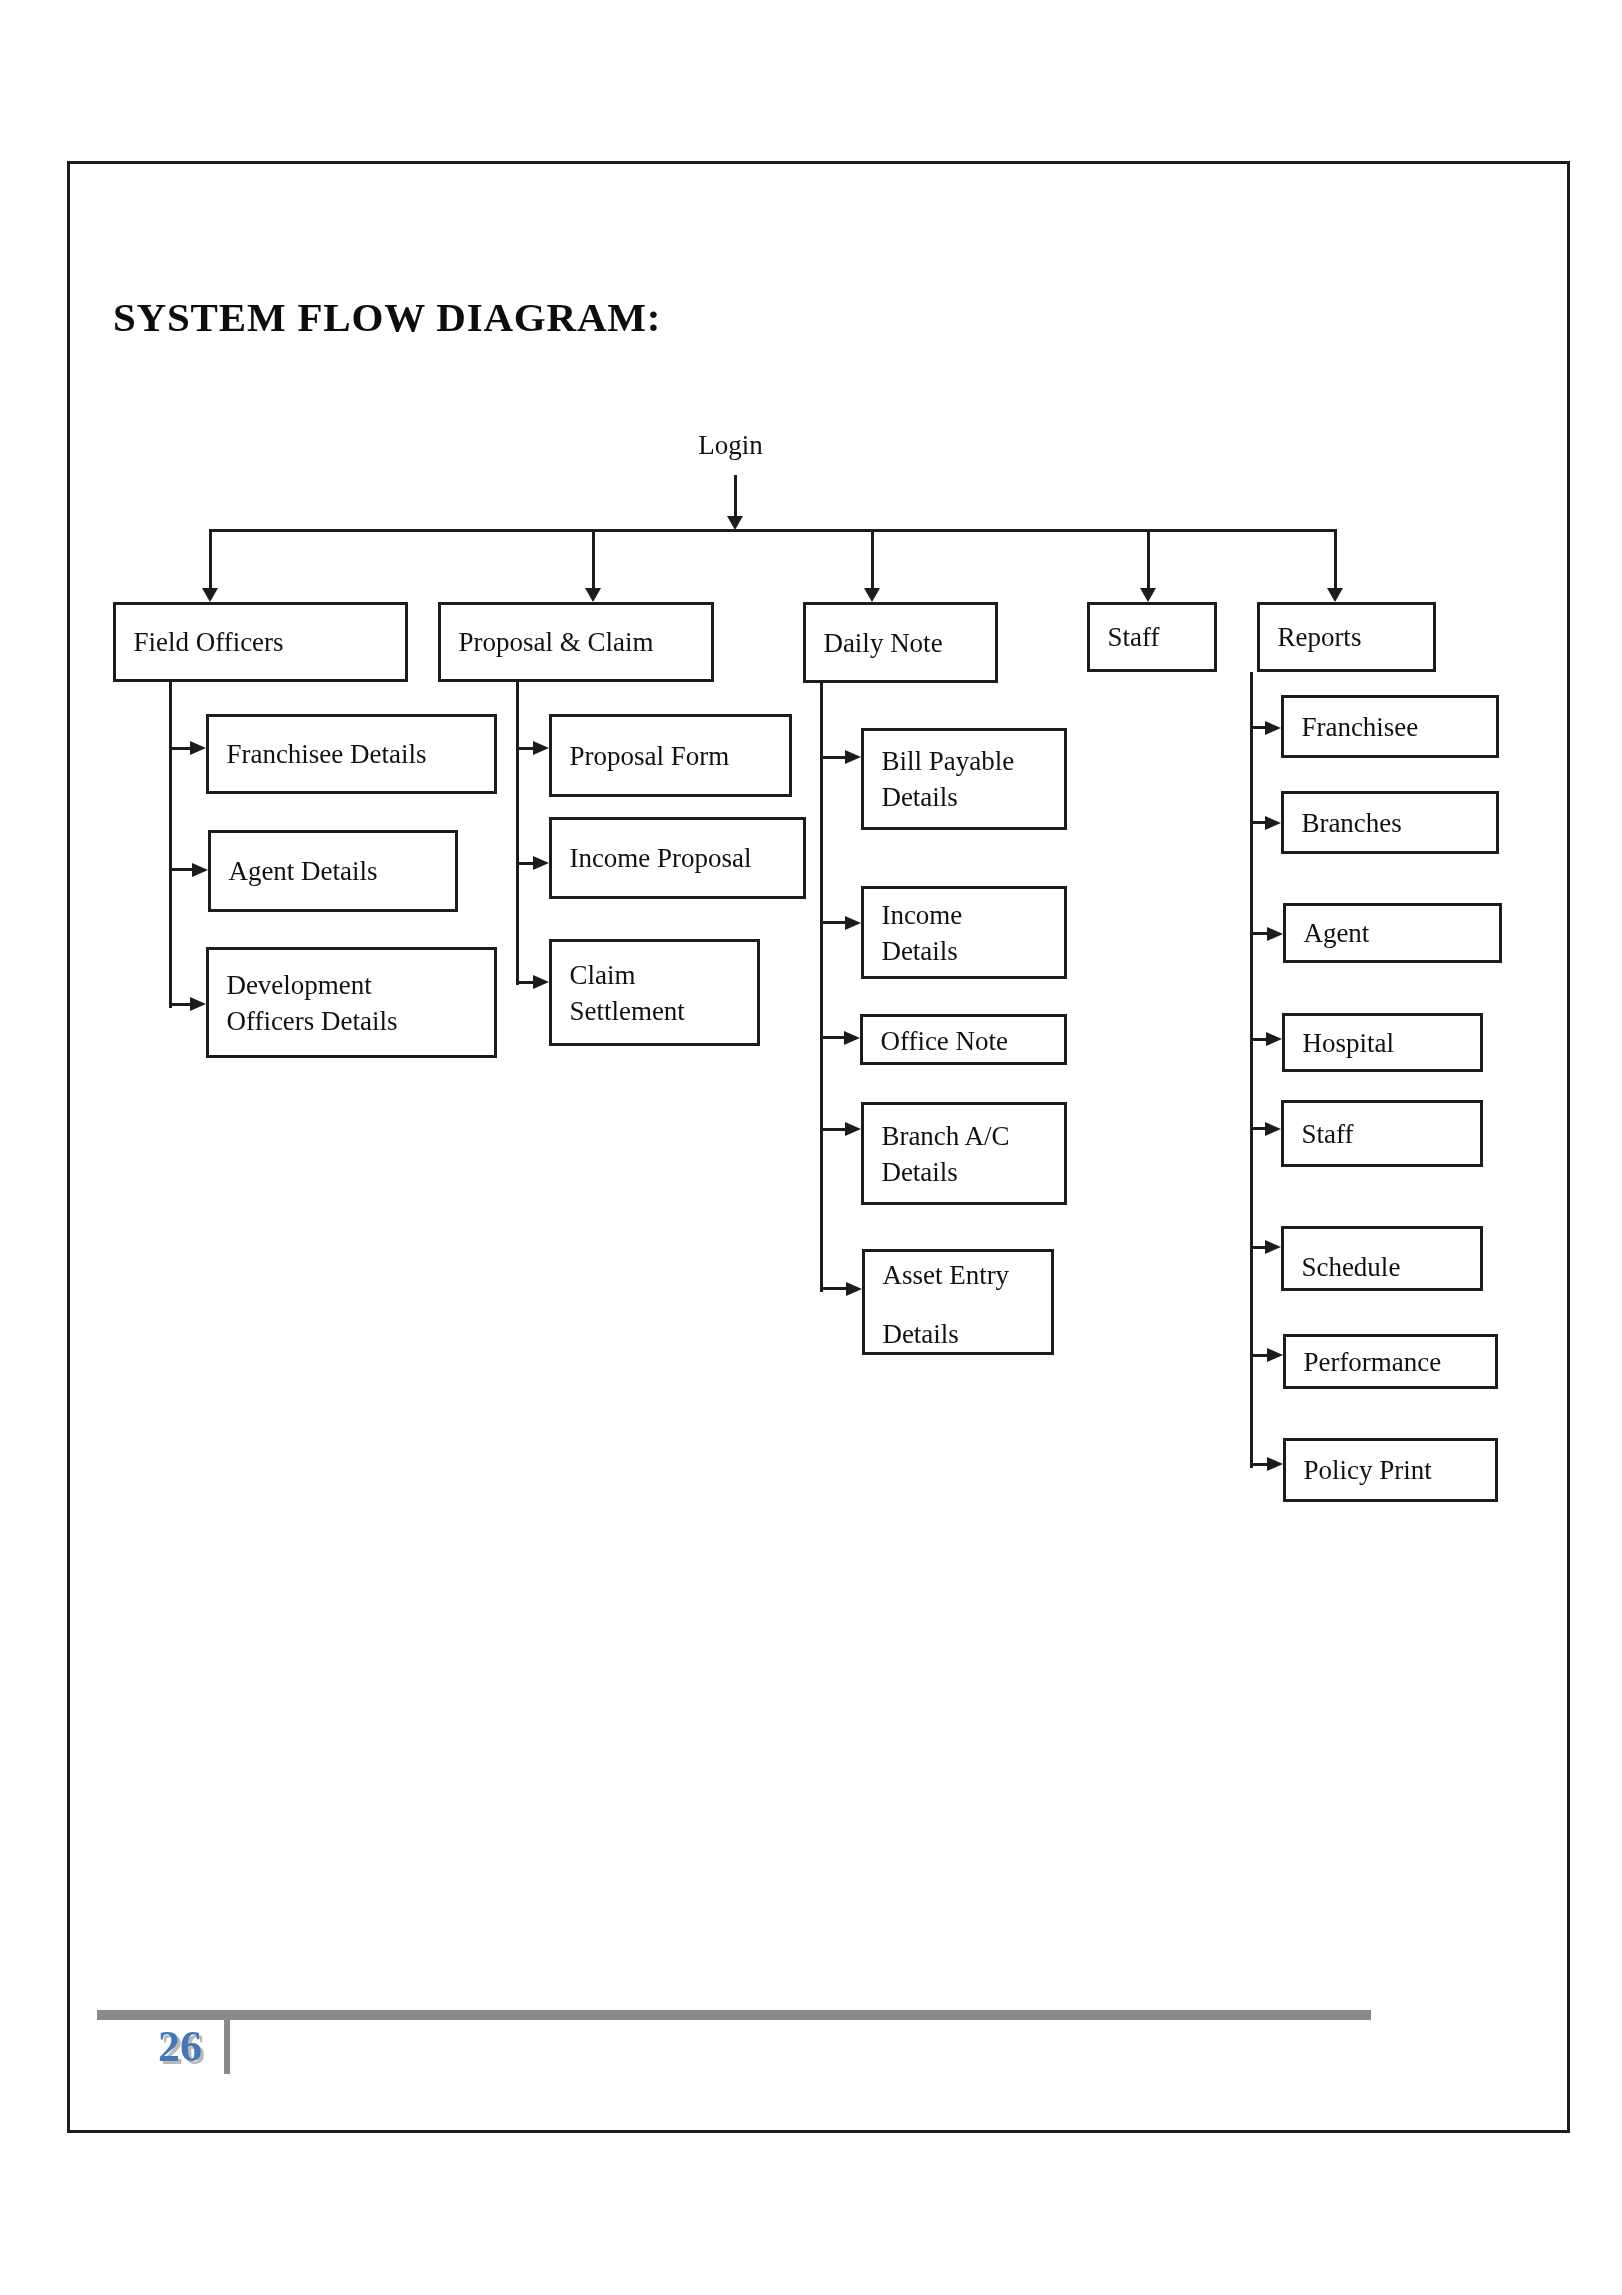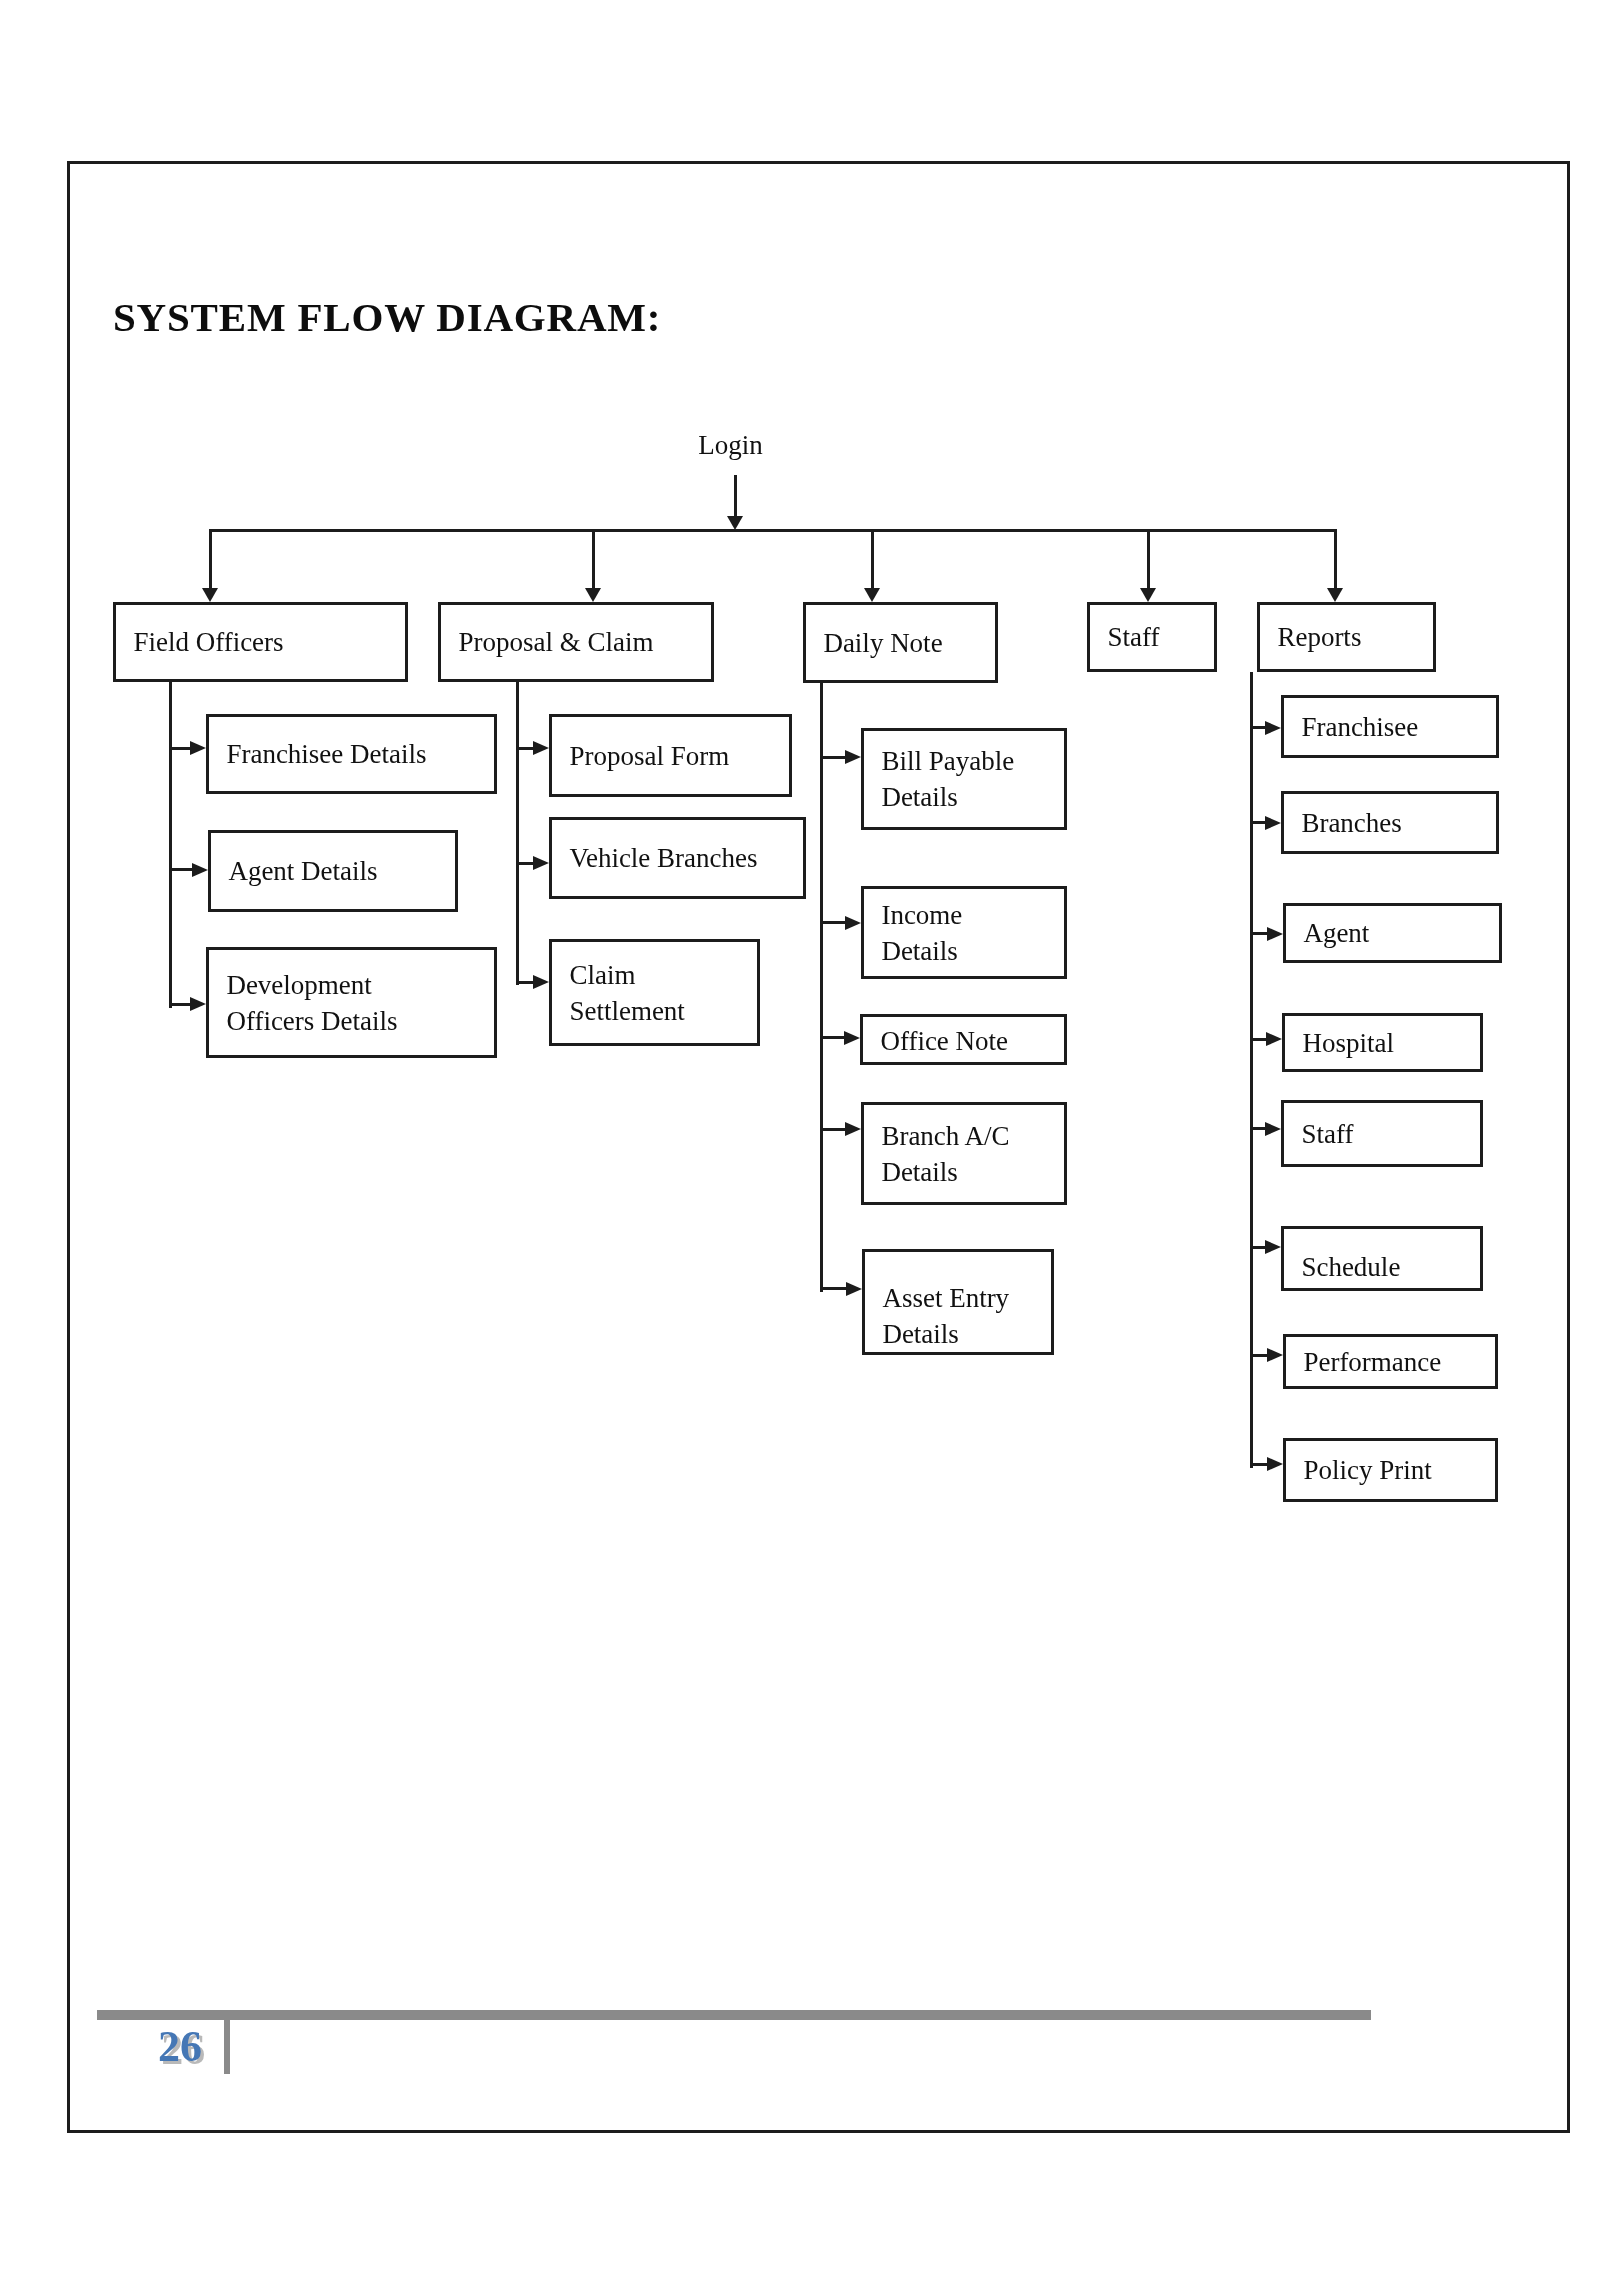--- a/index.html
+++ b/index.html
@@ -21,21 +21,21 @@
     font-size:27px;line-height:1.1;white-space:nowrap;
   }
   .hline,.vline{position:absolute;background:#1c1c1c;}
   .node-box{
     position:absolute;border:3.2px solid #1c1c1c;background:#ffffff;box-sizing:border-box;
     display:flex;flex-direction:column;justify-content:center;
     font-size:27px;line-height:36px;padding-left:17.4px;padding-right:4.8px;
     white-space:nowrap;
   }
   .node-box.mode-low{justify-content:flex-end;padding-bottom:3.2px;}
-  .node-box.mode-top{justify-content:flex-end;padding-top:4.8px;}
+  .node-box.mode-top{justify-content:space-between;padding-top:4.8px;}
   .arrow-down{
     position:absolute;width:0;height:0;
     border-left:8.7px solid transparent;border-right:8.7px solid transparent;
     border-top:14.3px solid #1c1c1c;
   }
   .arrow-right{
     position:absolute;width:0;height:0;
     border-top:7.1px solid transparent;border-bottom:7.1px solid transparent;
     border-left:16px solid #1c1c1c;
   }
@@ -88,21 +88,21 @@
       </div>
       <div class="vline" style="left: 516px; top: 682px; width: 3.2px; height: 303px;"></div>
       <div class="hline" style="left: 516px; top: 747px; width: 17.4px; height: 3.2px;"></div>
       <div class="arrow-right" style="left: 533px; top: 741px;"></div>
       <div class="node-box" style="left: 549px; top: 714px; width: 243px; height: 83px;">
         <span>Proposal Form</span>
       </div>
       <div class="hline" style="left: 516px; top: 862px; width: 17.4px; height: 3.2px;"></div>
       <div class="arrow-right" style="left: 533px; top: 856px;"></div>
       <div class="node-box" style="left: 549px; top: 817px; width: 257px; height: 82px;">
-        <span>Vehicle Branches</span>
+        <span>Income Proposal</span>
       </div>
       <div class="hline" style="left: 516px; top: 981px; width: 17.4px; height: 3.2px;"></div>
       <div class="arrow-right" style="left: 533px; top: 975px;"></div>
       <div class="node-box" style="left: 549px; top: 939px; width: 211px; height: 107px;">
         <span>Claim</span>
         <span>Settlement</span>
       </div>
       <div class="vline" style="left: 871px; top: 529px; width: 3.2px; height: 59px;"></div>
       <div class="arrow-down" style="left: 864px; top: 588px;"></div>
       <div class="node-box" style="left: 803px; top: 602px; width: 195px; height: 81px;">

